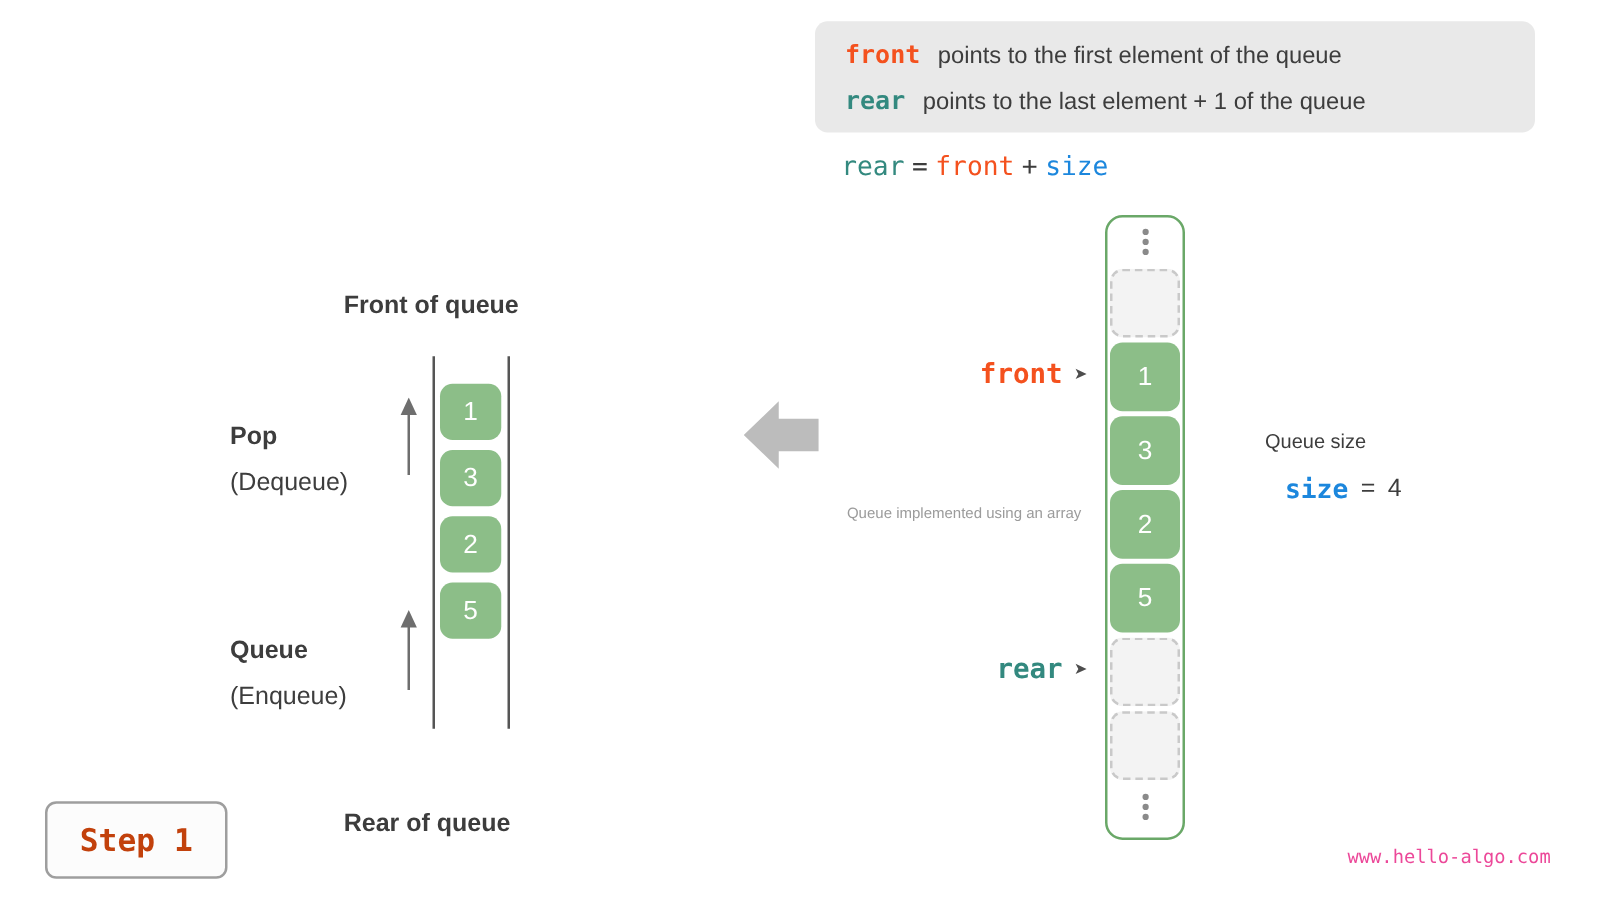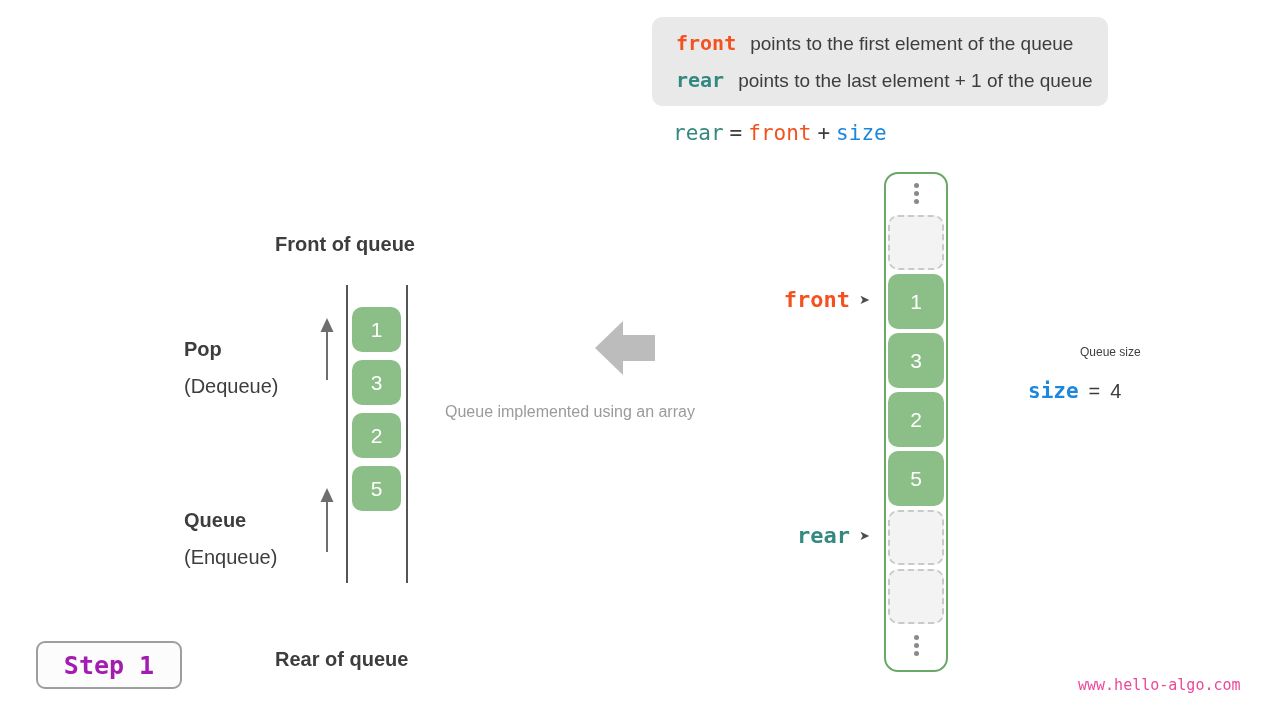--- a/index.html
+++ b/index.html
@@ -4,21 +4,21 @@
 <style>
   html,body{margin:0;padding:0;}
   body{
     width:1280px;height:720px;position:relative;overflow:hidden;
     background:#ffffff;color:#3d3d3d;
     font-family:"Liberation Sans",sans-serif;
   }
 
   
   .info-box{
-    position:absolute;left:652px;top:17px;width:456px;height:89px;
+    position:absolute;left:652px;top:17px;width:576px;height:89px;
     background:#e9e9e9;border-radius:10px;
     padding:8px 0 0 24px;box-sizing:border-box;
   }
   .info-line{height:37px;line-height:37px;font-size:19px;white-space:nowrap;}
   .info-line .kw{font-family:"DejaVu Sans Mono",monospace;font-weight:bold;font-size:20px;margin-right:14px;}
 
   
   .formula{
     position:absolute;left:670px;top:121px;white-space:nowrap;
     font-family:"DejaVu Sans Mono",monospace;font-weight:normal;font-size:21px;
@@ -40,21 +40,21 @@
   .op-label{position:absolute;left:184px;width:160px;text-align:left;font-size:20px;line-height:37px;}
   #pop-label{top:331px;}
   #push-label{top:502px;}
   .op-title{font-weight:bold;}
   .arrow-up{position:absolute;left:317px;width:20px;}
   #pop-arrow{top:318px;height:62px;}
   #push-arrow{top:488px;height:64px;}
 
   
   .block-arrow{position:absolute;left:595px;top:320px;}
-  .caption{position:absolute;left:445px;top:403px;width:420px;text-align:left;font-size:16px;color:#9b9b9b;}
+  .caption{position:absolute;left:445px;top:403px;width:420px;text-align:right;font-size:12px;color:#9b9b9b;}
 
   
   .array-box{
     position:absolute;left:884px;top:172px;width:64px;height:500px;
     border:2px solid #6aa868;border-radius:14px;box-sizing:border-box;
     display:flex;flex-direction:column;align-items:center;background:#ffffff;
   }
   .dots{display:flex;flex-direction:column;gap:3px;align-items:center;}
   .dots i{width:5px;height:5px;border-radius:50%;background:#8a8a8a;display:block;}
   .dots.top{margin-top:9px;}
@@ -70,30 +70,30 @@
   .pointer{
     position:absolute;left:690px;width:180px;height:28px;
     display:flex;justify-content:flex-end;align-items:center;gap:9px;
     font-family:"DejaVu Sans Mono",monospace;font-weight:bold;font-size:22px;white-space:nowrap;
   }
   #front-pointer{top:285px;color:#f4511e;}
   #rear-pointer{top:521px;color:#33897f;}
   .arrow-glyph{font-size:13px;color:#4d4d4d;font-family:"DejaVu Sans",sans-serif;font-weight:normal;}
 
   
-  .queue-size-label{position:absolute;left:1080px;top:345px;font-size:12px;}
+  .queue-size-label{position:absolute;left:1012px;top:345px;font-size:16px;}
   .size-row{position:absolute;left:1028px;top:379px;font-size:20px;display:flex;align-items:center;gap:10px;}
   .size-var{font-family:"DejaVu Sans Mono",monospace;font-weight:bold;font-size:21px;color:#1c87dd;}
 
   
   .step-badge{
-    position:absolute;left:36px;top:641px;width:146px;height:48px;
+    position:absolute;left:36px;top:641px;width:146px;height:62px;
     border:2px solid #9e9e9e;border-radius:9px;background:#fcfcfc;box-sizing:border-box;
     display:flex;align-items:center;justify-content:center;
-    font-family:"DejaVu Sans Mono",monospace;font-weight:bold;font-size:25px;color:#a21caf;
+    font-family:"DejaVu Sans Mono",monospace;font-weight:bold;font-size:25px;color:#c2410c;
   }
   .watermark{position:absolute;left:1078px;top:676px;font-family:"DejaVu Sans Mono",monospace;font-size:15px;color:#ec4899;}
 </style>
 </head>
 <body>
 
 <div class="info-box" id="info-box">
     <div class="info-line"><span class="kw" style="color: rgb(244, 81, 30);">front</span><span>points to the first element of the queue</span></div>
     <div class="info-line"><span class="kw" style="color: rgb(51, 137, 127);">rear</span><span>points to the last element + 1 of the queue</span></div>
   </div>

